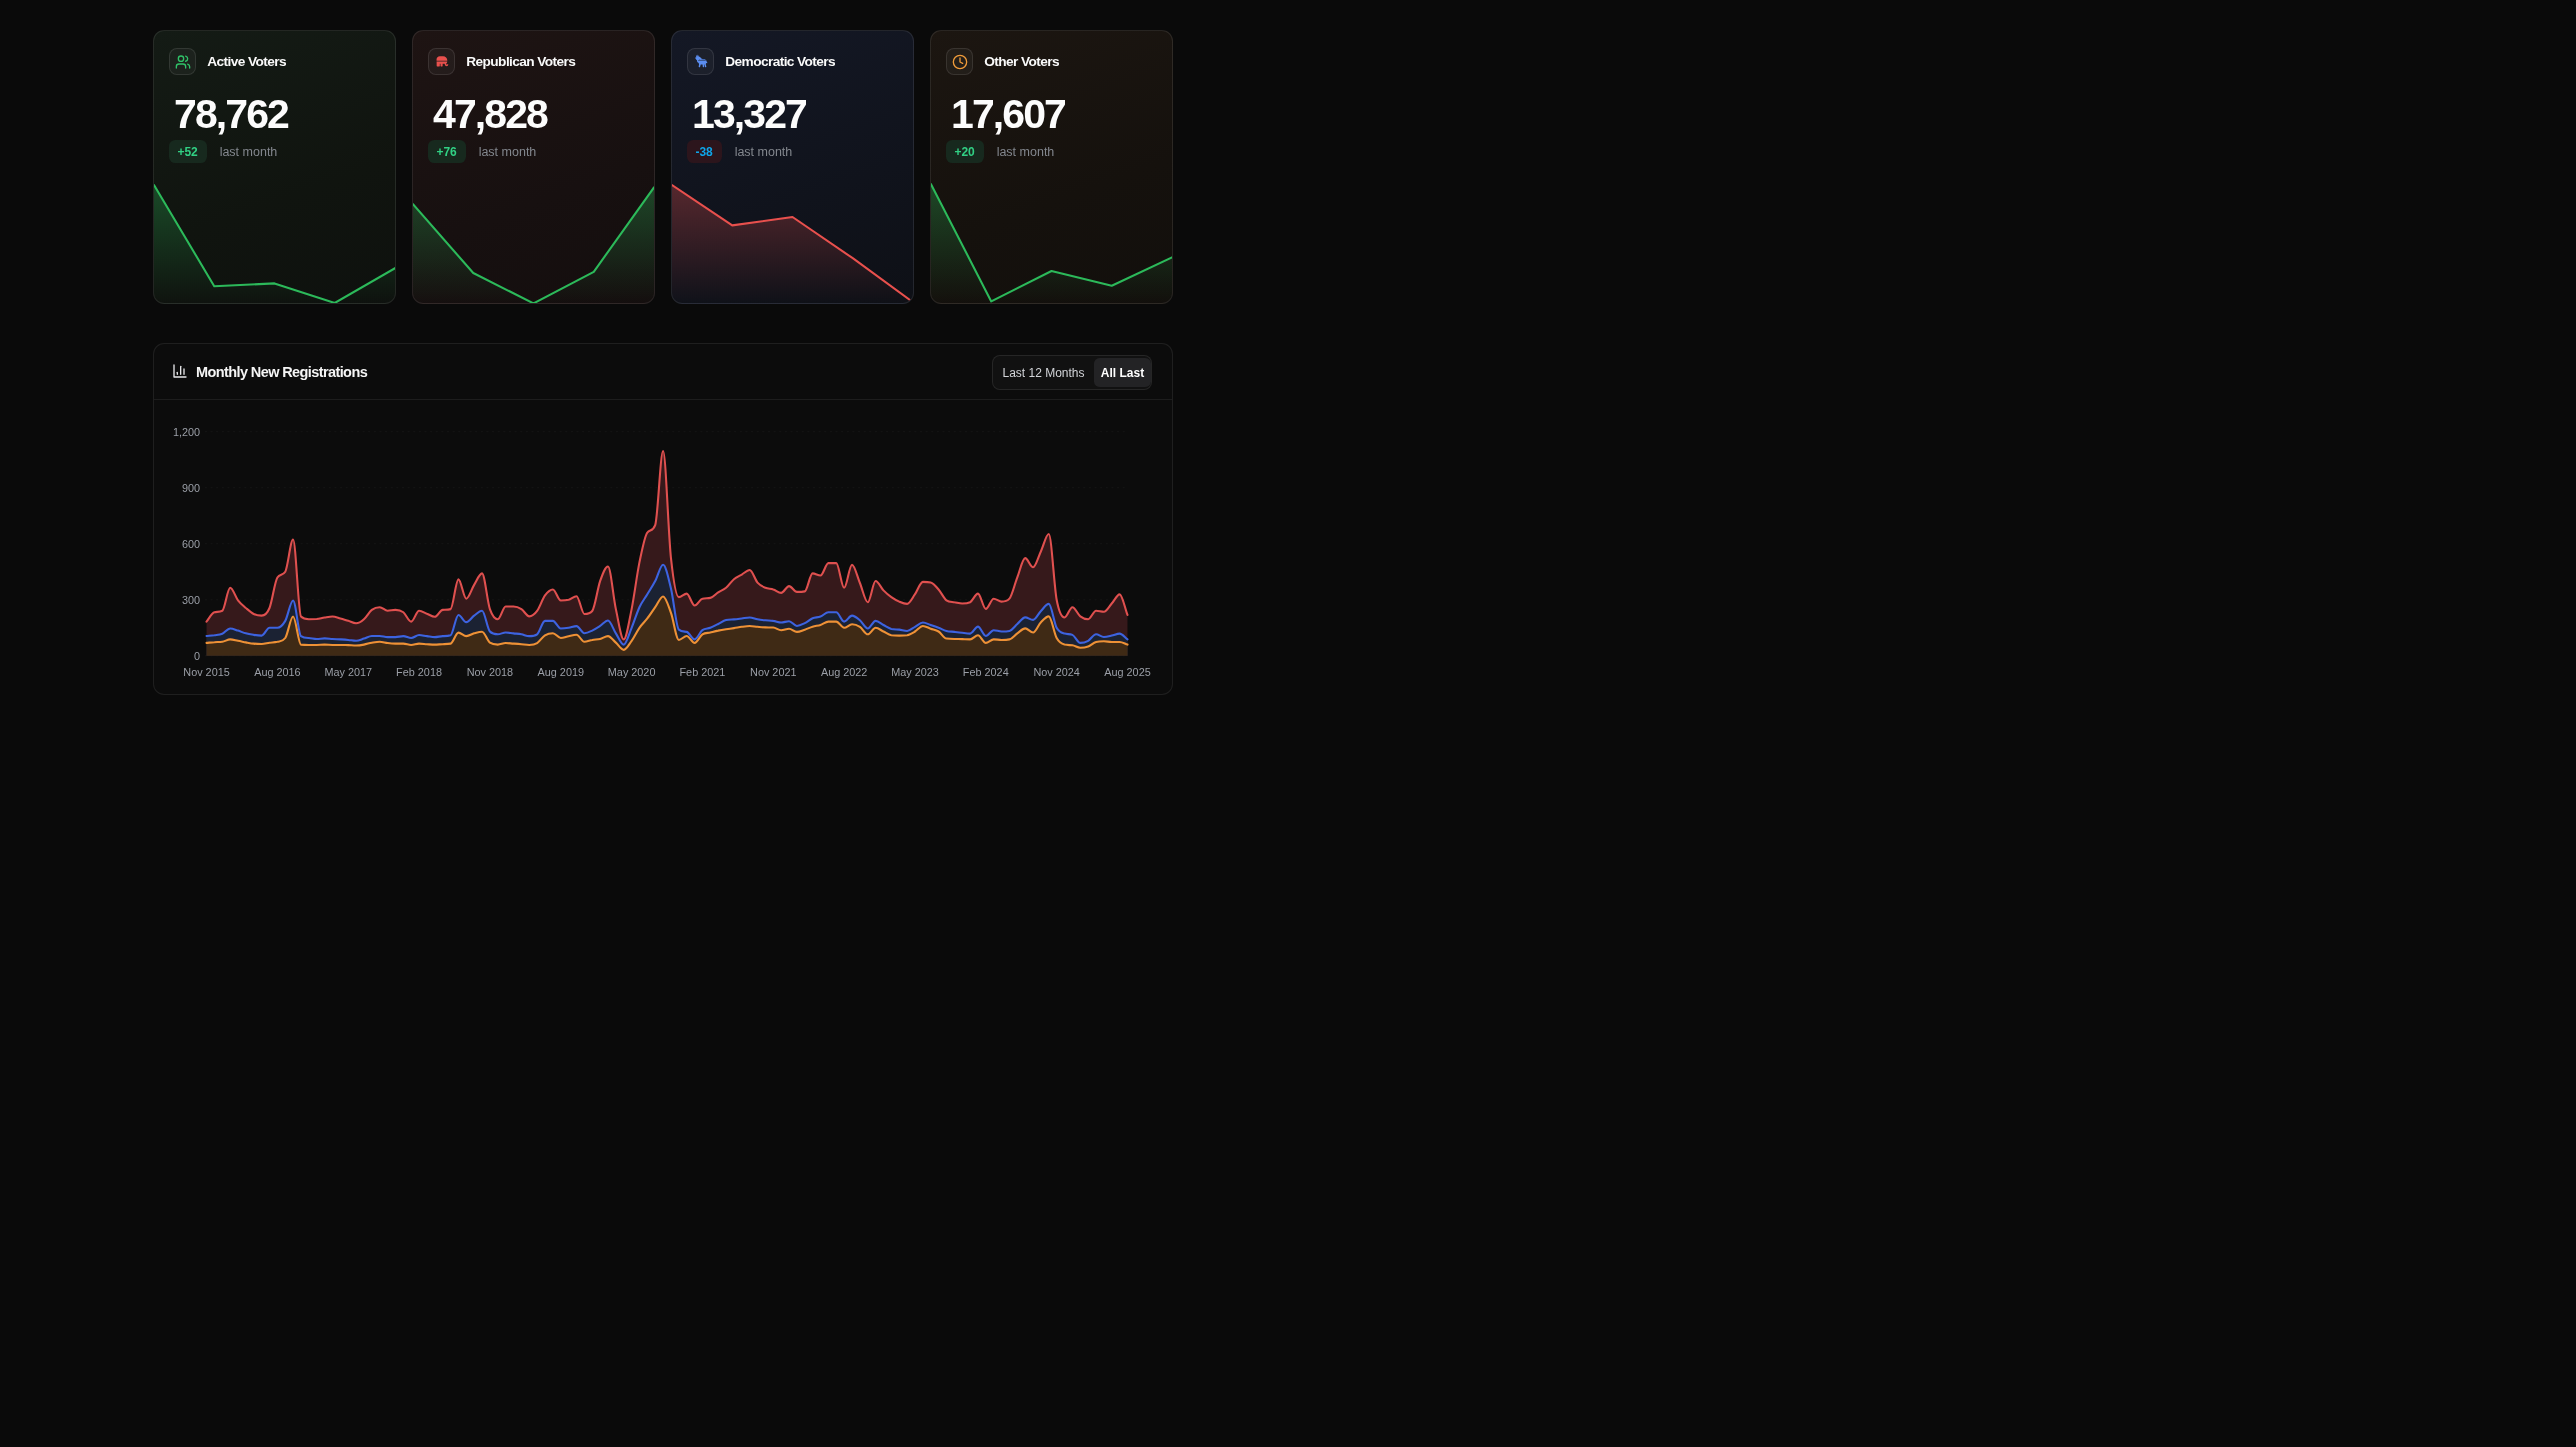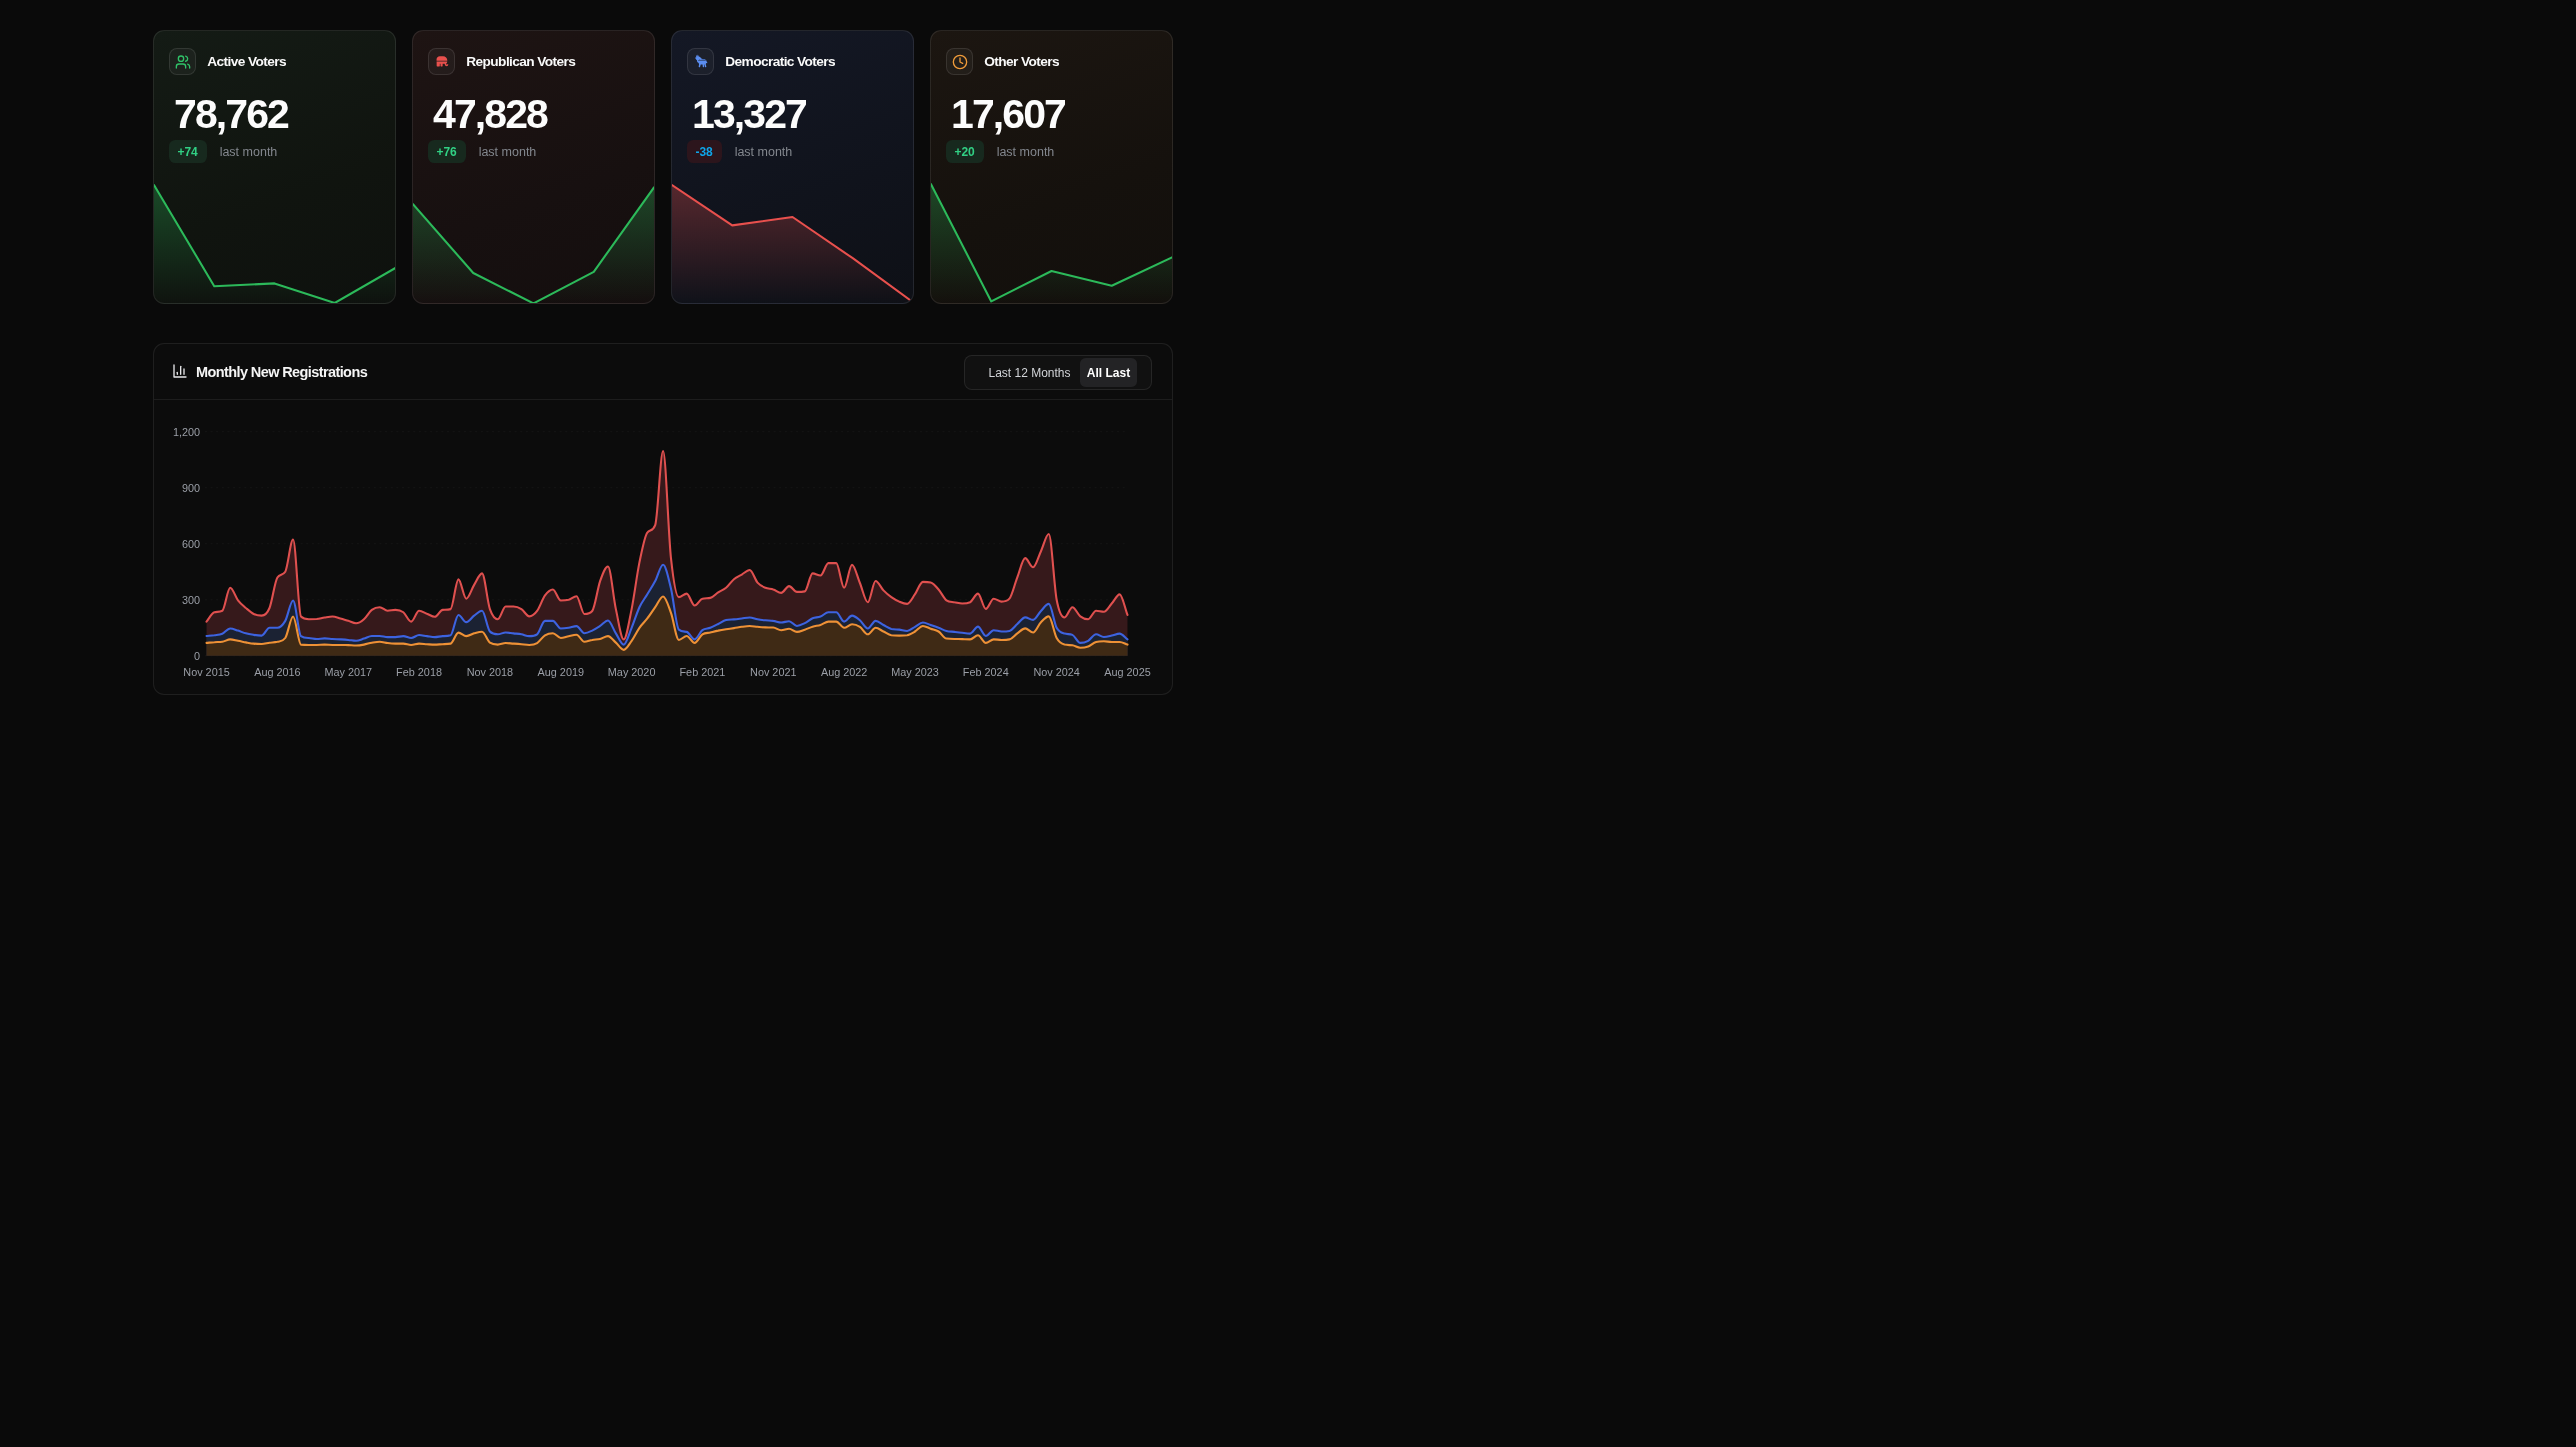--- a/index.html
+++ b/index.html
@@ -16,21 +16,21 @@
 .ctitle{margin-left:11.3px;font-size:13.7px;font-weight:700;color:#fafafa;letter-spacing:-0.6px}
 .num{position:absolute;left:20px;top:60px;font-size:41px;font-weight:700;color:#fcfcfc;letter-spacing:-1.9px}
 .sub{position:absolute;left:14.5px;top:109px;display:flex;align-items:center}
 .badge{height:23px;display:flex;align-items:center;padding:0 8.9px;border-radius:6.4px;font-size:12px;font-weight:700}
 .badge.pos{background:#17291e;color:#31d084}
 .badge.neg{background:#2c151c;color:#0ea5e9}
 .lm{margin-left:13px;font-size:12.5px;color:#83878e}
 .panel{margin-top:39px;height:352px;border-radius:11.3px;border:0.8px solid rgba(255,255,255,.08);background:#0c0c0c}
 .phead{height:56px;border-bottom:0.8px solid rgba(255,255,255,.07);display:flex;align-items:center;padding:0 20px 0 18px}
 .ptitle{margin-left:8px;font-size:14.5px;font-weight:700;color:#f5f5f5;letter-spacing:-0.6px}
-.toggle{margin-left:auto;margin-top:2.4px;display:flex;align-items:center;background:#111;border:0.8px solid rgba(255,255,255,.09);border-radius:8px;padding:14px;height:35px}
+.toggle{margin-left:auto;margin-top:2.4px;display:flex;align-items:center;background:#111;border:0.8px solid rgba(255,255,255,.09);border-radius:8px;padding:0;height:35px}
 .tbtn{height:29px;display:flex;align-items:center;justify-content:center;font-size:12px;color:#d2d4d8;border-radius:5.6px}
 .tbtn.b1{width:101px}
 .tbtn.b2{width:57px}
 .tbtn.active{background:#232325;color:#fff;font-weight:700}
 .chartbox{position:relative;height:296px}
 .tick{font-size:13.5px;fill:#9b9fa7;font-family:"Liberation Sans",sans-serif}
 </style></head>
 <body>
 <div class="wrap">
 <div class="cards">
@@ -51,21 +51,21 @@
               <path d="M16 21v-2a4 4 0 0 0-4-4H6a4 4 0 0 0-4 4v2"></path>
               <circle cx="9" cy="7" r="4"></circle>
               <path d="M22 21v-2a4 4 0 0 0-3-3.87"></path>
               <path d="M16 3.13a4 4 0 0 1 0 7.75"></path>
             </svg>
           </div>
           <div class="ctitle">Active Voters</div>
         </div>
 <div class="num">78,762</div>
 <div class="sub">
-          <span class="badge pos">+74</span>
+          <span class="badge pos">+52</span>
           <span class="lm">last month</span>
         </div>
 </div>
       <div class="card c2">
 <svg class="spark" viewBox="0 0 301.75 340" preserveAspectRatio="none">
 <defs>
             <linearGradient id="g2" x1="0" y1="0" x2="0" y2="1">
 <stop offset="0" stop-color="rgba(44,185,90,0.32)"></stop>
               <stop offset="1" stop-color="rgba(44,185,90,0)"></stop>
 </linearGradient>

